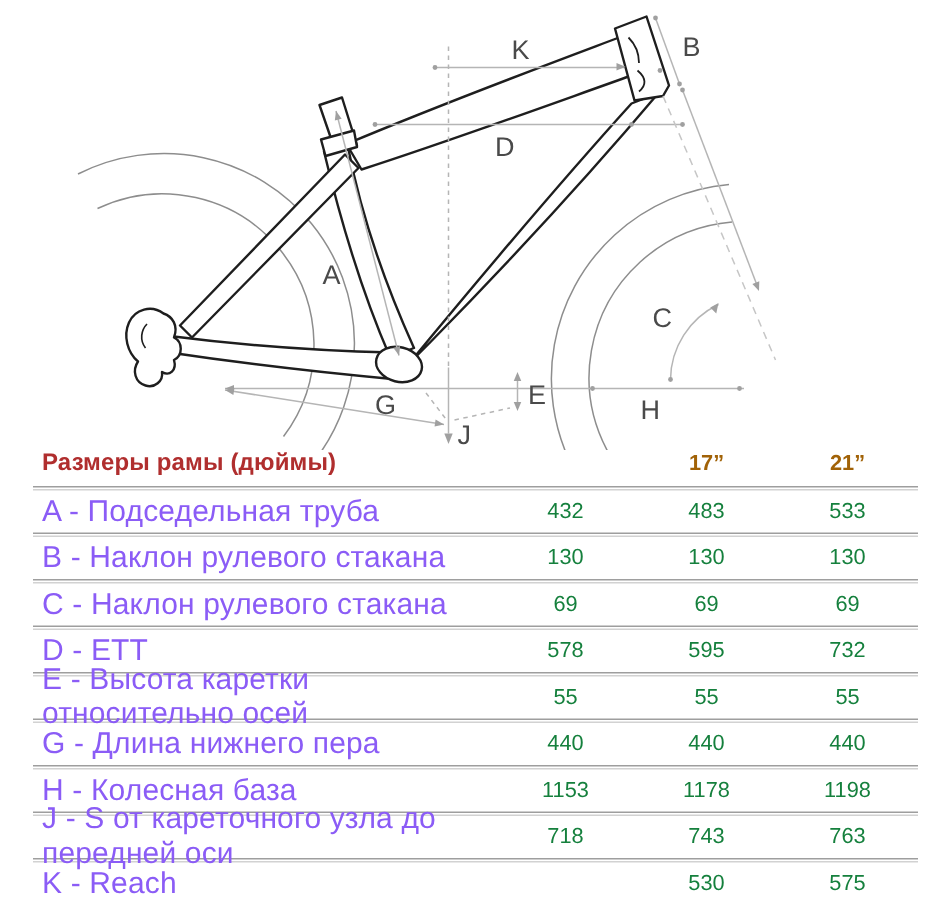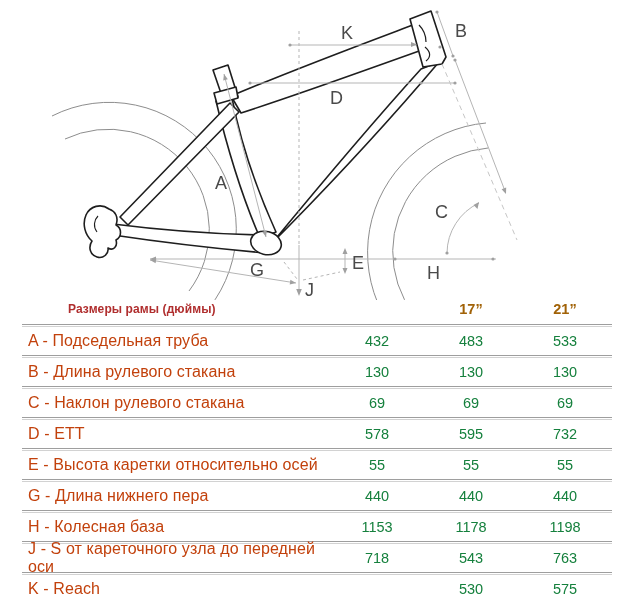--- a/index.html
+++ b/index.html
@@ -4,22 +4,22 @@
 <style>
   html,body{margin:0;padding:0;background:#ffffff;width:626px;height:600px;overflow:hidden;}
   body{font-family:"Liberation Sans","DejaVu Sans",sans-serif;position:relative;}
   .stage{position:relative;width:626px;height:600px;background:#fff;}
   svg.diagram{position:absolute;left:0;top:0;display:block;}
   .dim-label{font-family:"Liberation Sans","DejaVu Sans",sans-serif;font-size:18px;fill:#4a4a4a;}
   
   .geo-table{position:absolute;left:22px;right:14px;top:294px;}
   .trow{display:flex;align-items:center;height:28px;}
   .trow.thead{height:30px;}
-  .cell.lab{flex:1;padding-left:6px;font-size:16px;color:#c2410c;letter-spacing:.1px;}
-  .thead .cell.lab{font-weight:bold;font-size:12px;margin-left:40px;}
+  .cell.lab{flex:1;padding-left:6px;font-size:20px;color:#8b5cf6;letter-spacing:.1px;}
+  .thead .cell.lab{font-weight:bold;font-size:16px;}
   .cell.val{width:94px;text-align:center;font-size:14.5px;color:#15803d;}
   .thead .cell.val{font-weight:bold;color:#a16207;}
   .sep{height:1px;border-top:1px solid #9e9e9e;border-bottom:1px solid #d2d2d2;}
 </style>
 </head>
 <body>
 
 <div class="stage">
 
   <svg class="diagram" width="626" height="300" viewBox="0 0 626 300">
@@ -124,21 +124,21 @@
 
     <div class="trow">
       <div class="cell lab">A - Подседельная труба</div>
       <div class="cell val">432</div>
       <div class="cell val">483</div>
       <div class="cell val">533</div>
     </div>
     <div class="sep"></div>
 
     <div class="trow">
-      <div class="cell lab">B - Длина рулевого стакана</div>
+      <div class="cell lab">B - Наклон рулевого стакана</div>
       <div class="cell val">130</div>
       <div class="cell val">130</div>
       <div class="cell val">130</div>
     </div>
     <div class="sep"></div>
 
     <div class="trow">
       <div class="cell lab">C - Наклон рулевого стакана</div>
       <div class="cell val">69</div>
       <div class="cell val">69</div>
@@ -174,21 +174,21 @@
       <div class="cell lab">H - Колесная база</div>
       <div class="cell val">1153</div>
       <div class="cell val">1178</div>
       <div class="cell val">1198</div>
     </div>
     <div class="sep"></div>
 
     <div class="trow">
       <div class="cell lab">J - S от кареточного узла до передней оси</div>
       <div class="cell val">718</div>
-      <div class="cell val">543</div>
+      <div class="cell val">743</div>
       <div class="cell val">763</div>
     </div>
     <div class="sep"></div>
 
     <div class="trow">
       <div class="cell lab">K - Reach</div>
       <div class="cell val">530</div>
       <div class="cell val">575</div>
     </div>
 

